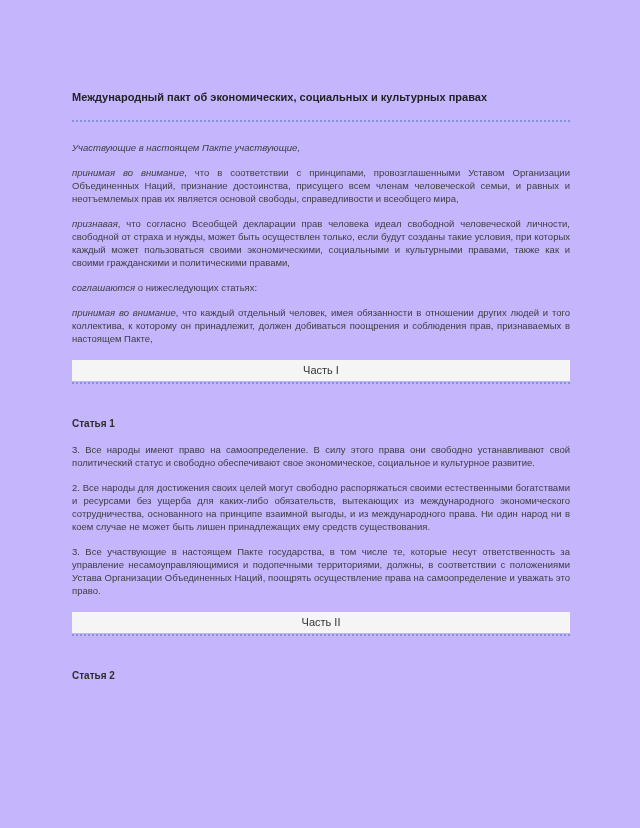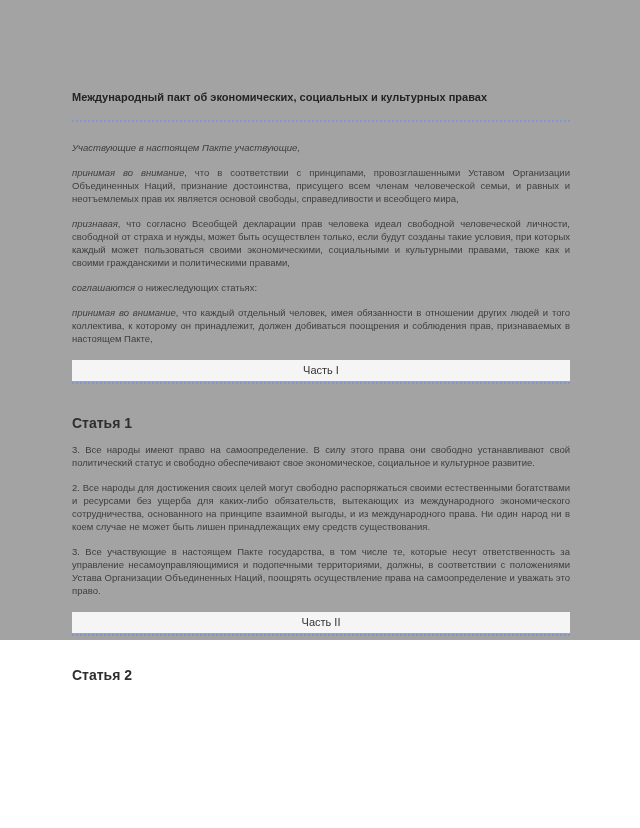--- a/index.html
+++ b/index.html
@@ -5,23 +5,23 @@
   * { margin: 0; padding: 0; box-sizing: border-box; }
   html, body {
     width: 640px;
     height: 828px;
     background: #ffffff;
     overflow: hidden;
     font-family: "Liberation Sans", "DejaVu Sans", sans-serif;
   }
   .page {
     width: 640px;
-    height: 640px;
+    height: 828px;
     padding: 90px 70px 16px 72px;
-    background: #a3a3a3;
+    background: #c4b5fd;
   }
   .doc-title {
     font-size: 11px;
     font-weight: bold;
     color: #232323;
     line-height: 14px;
     margin-bottom: 16px;
   }
   .doc-subtitle {
     font-size: 9.5px;
@@ -52,21 +52,21 @@
     padding: 4px 2px 4px 2px;
     text-align: center;
   }
   .part-rule {
     border-top: 2px dotted #7e95d6;
     height: 0;
     margin-top: 1px;
     margin-bottom: 15px;
   }
   .article-heading {
-    font-size: 14px;
+    font-size: 10px;
     font-weight: bold;
     color: #2e2e2e;
     line-height: 13px;
     margin-bottom: 13px;
     margin-top: 33px;
   }
 </style>
 </head>
 <body>
 

